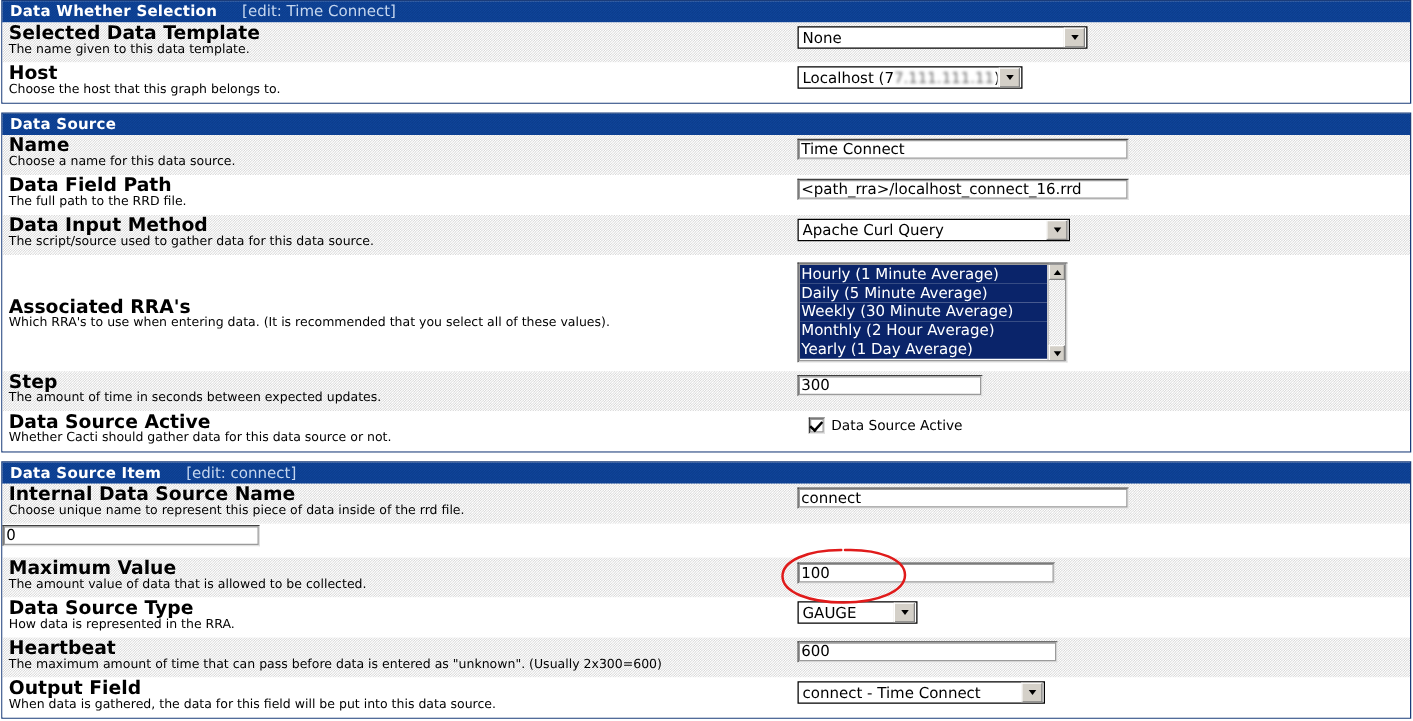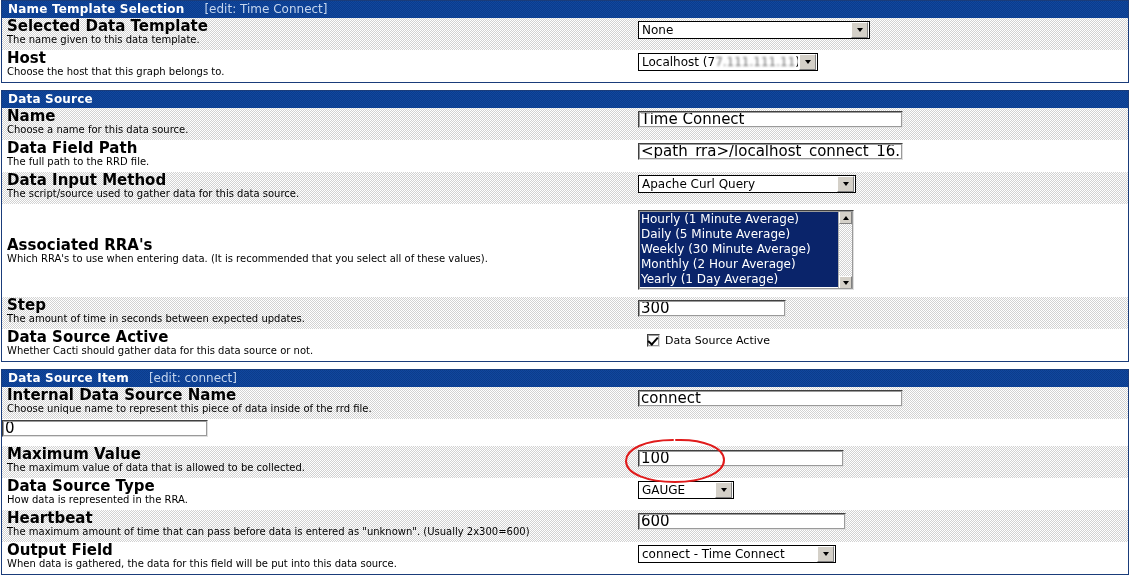--- a/index.html
+++ b/index.html
@@ -97,21 +97,21 @@
   .field-desc {
     font-weight: normal;
     font-size: 10px;
     line-height: 14px;
     display: block;
   }
 
   
   .txt {
     font-family: "DejaVu Sans", "Liberation Sans", sans-serif;
-    font-size: 15px;
+    font-size: 12px;
     line-height: 15px;
     height: 17px;
     padding: 0 2px;
     box-sizing: border-box;
     background: #ffffff;
     color: #000000;
     border-top: 1px solid #404040;
     border-left: 1px solid #404040;
     border-right: 1px solid #dfdfdf;
     border-bottom: 1px solid #dfdfdf;
@@ -295,21 +295,21 @@
     z-index: 50;
   }
 </style>
 </head>
 <body>
 
 <div class="page">
 
   <div class="section">
     <div class="section-header dither-blue">
-      <span class="title">Name Template Selection</span><span class="edit">[edit: Time Connect]</span>
+      <span class="title">Data Whether Selection</span><span class="edit">[edit: Time Connect]</span>
     </div>
 
     <div class="row dither-gray">
       <div class="labels">
         <span class="field-name">Selected Data Template</span>
         <span class="field-desc">The name given to this data template.</span>
       </div>
       <div class="control">
         <div class="sel w-none">
           <span class="sel-text">None</span>
@@ -433,21 +433,21 @@
 
     <div class="row plain-white" style="min-height:26px;">
       <div class="control" style="padding-top:1px;">
         <div class="txt minmax">0</div>
       </div>
     </div>
 
     <div class="row dither-gray" style="min-height:28px;justify-content:space-between;">
       <div class="labels">
         <span class="field-name">Maximum Value</span>
-        <span class="field-desc">The maximum value of data that is allowed to be collected.</span>
+        <span class="field-desc">The amount value of data that is allowed to be collected.</span>
       </div>
       <div class="control" style="padding-top:4px;">
         <div class="txt minmax">100</div>
       </div>
     </div>
 
     <div class="row plain-white">
       <div class="labels">
         <span class="field-name">Data Source Type</span>
         <span class="field-desc">How data is represented in the RRA.</span>

